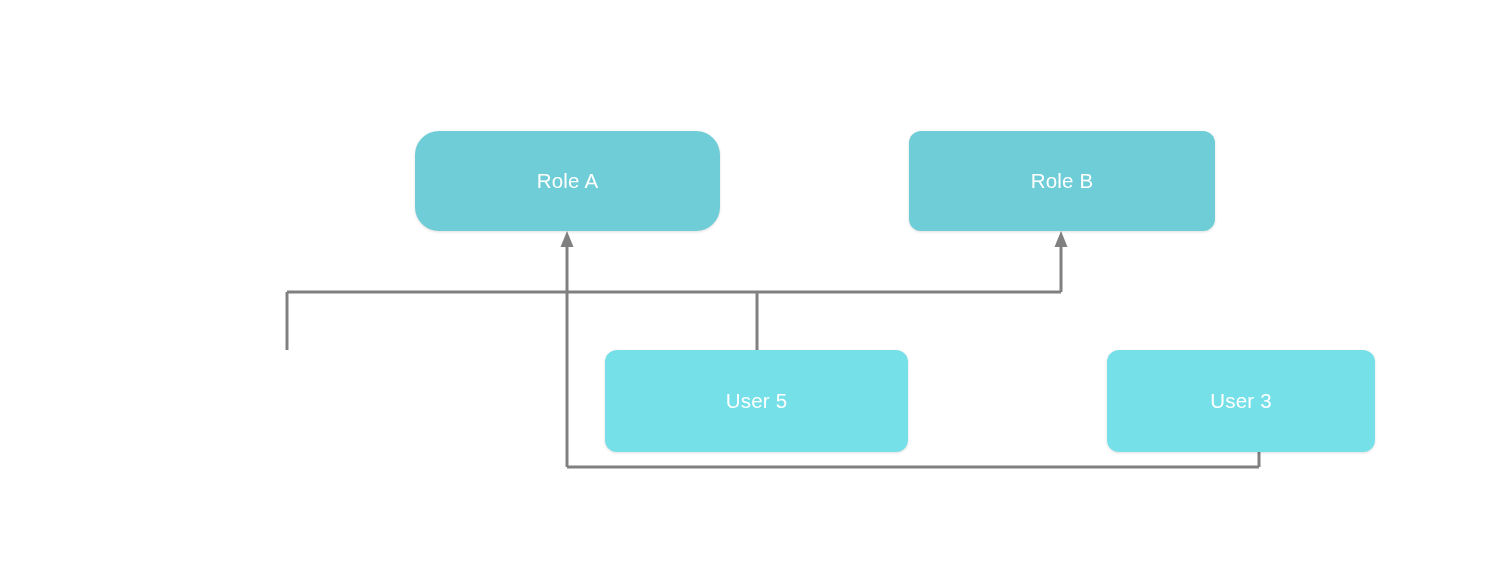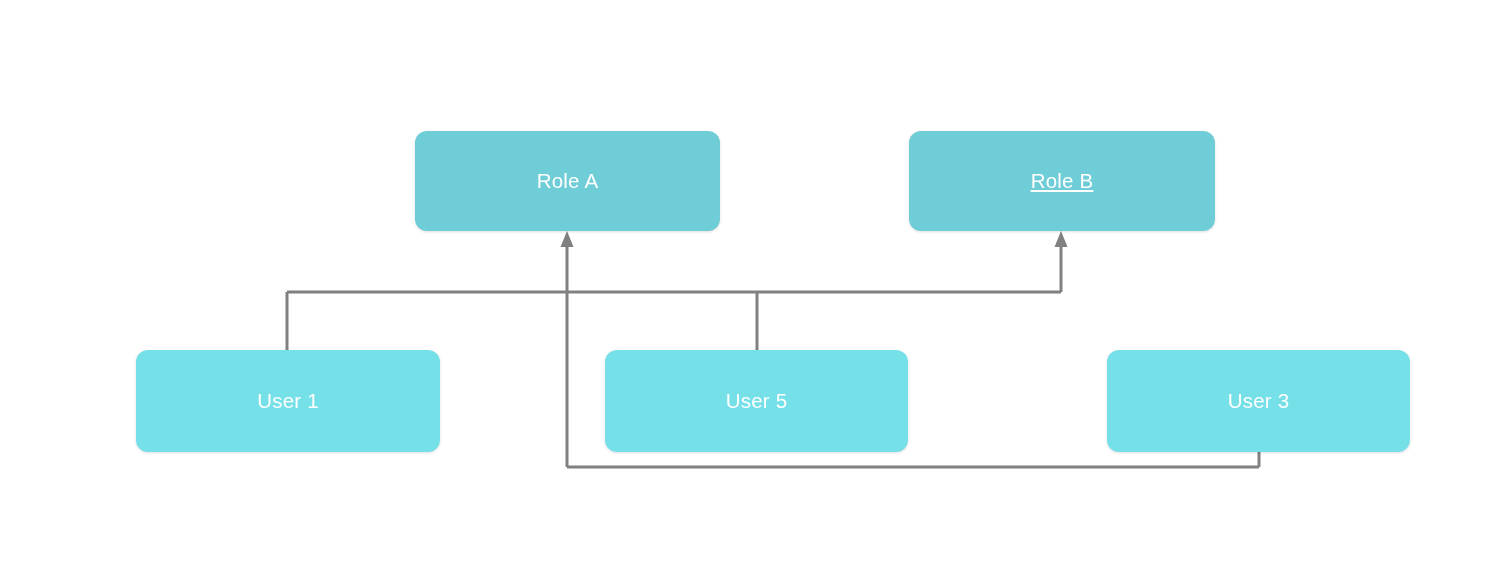--- a/index.html
+++ b/index.html
@@ -65,33 +65,30 @@
 
     <path d="M 567 467 L 567 240" fill="none" stroke="#808080" stroke-width="3" stroke-linecap="butt"></path>
 
     <polygon points="567,231 560.5,247 573.5,247" fill="#808080"></polygon>
 
     <path d="M 567 467 L 1259 467" fill="none" stroke="#808080" stroke-width="3" stroke-linecap="butt"></path>
 
     <path d="M 1259 452 L 1259 467" fill="none" stroke="#808080" stroke-width="3" stroke-linecap="butt"></path>
   </svg>
 
-  <div class="node" style="left:415px; top:131px; width:305px; height:100px; background:#6ecdd6;">
+  <div class="node" style="left:415px; top:131px; width:305px; height:100px; background:#6ecdd6;border-radius:24px;">
     <span class="node-label">Role A</span>
   </div>
 
-  <div class="node" style="left:909px; top:131px; width:306px; height:100px; background:#6ecdd6;text-decoration:underline;">
+  <div class="node" style="left:909px; top:131px; width:306px; height:100px; background:#6ecdd6;">
     <span class="node-label">Role B</span>
   </div>
 
-  <div class="node" style="left:136px; top:350px; width:304px; height:102px; background:#76e0e8;">
-    <span class="node-label">User 1</span>
-  </div>
 
   <div class="node" style="left:605px; top:350px; width:303px; height:102px; background:#76e0e8;">
     <span class="node-label">User 5</span>
   </div>
 
-  <div class="node" style="left:1107px; top:350px; width:303px; height:102px; background:#76e0e8;text-align:right;">
+  <div class="node" style="left:1107px; top:350px; width:268px; height:102px; background:#76e0e8;text-align:right;">
     <span class="node-label">User 3</span>
   </div>
 
 </div>
 
 </body></html>

